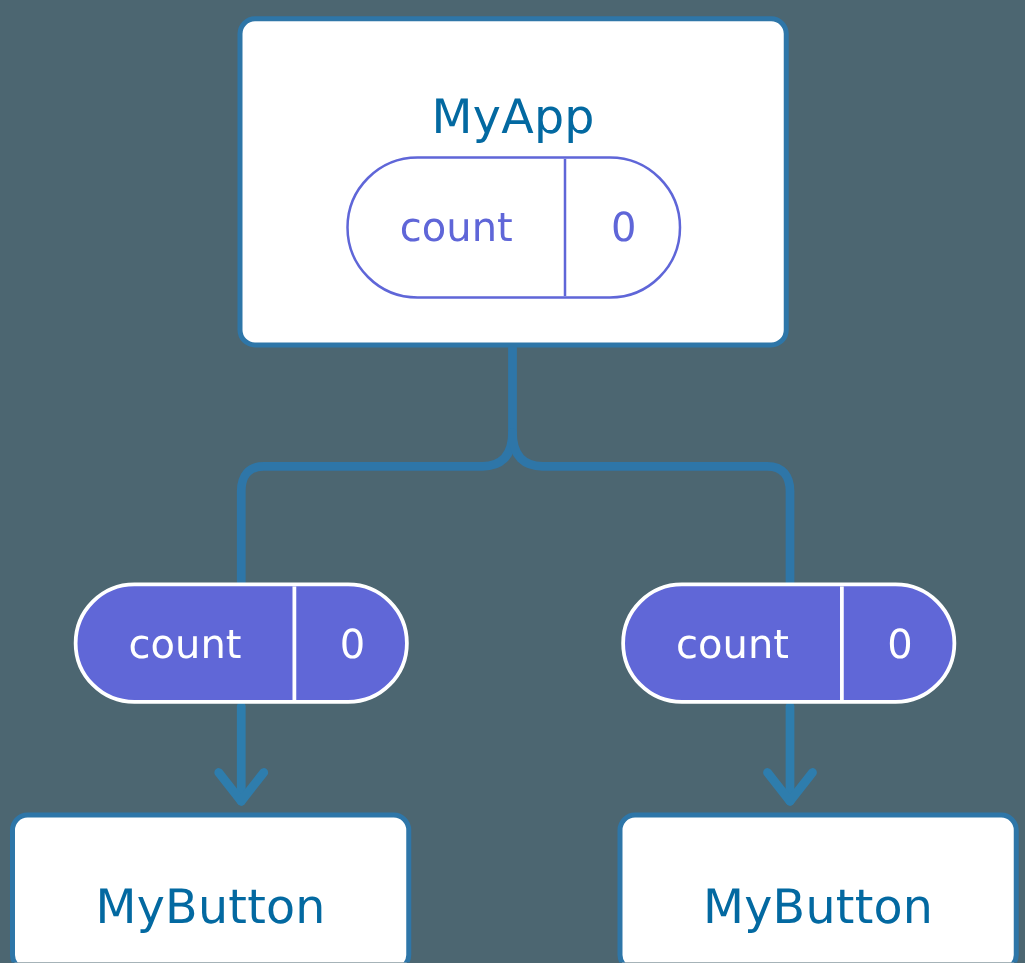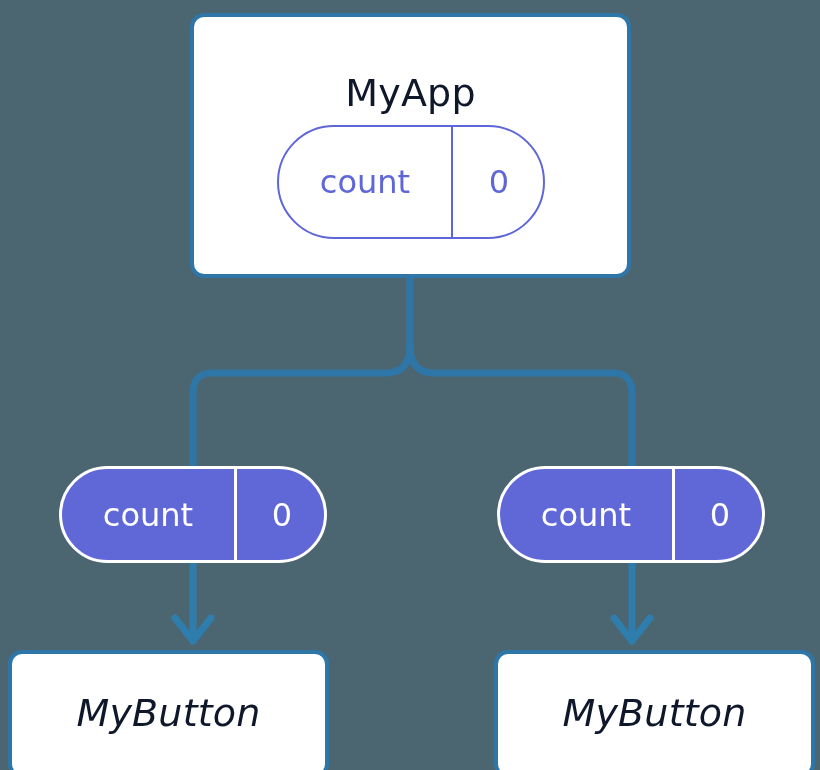--- a/index.html
+++ b/index.html
@@ -33,21 +33,21 @@
     box-sizing: border-box;
     background: #ffffff;
     border: 4px solid #2e76a8;
     border-radius: 14px;
   }
   .comp-title {
     position: absolute;
     left: 0;
     right: 0;
     text-align: center;
-    color: #0f172a;
+    color: #0369a1;
     font-size: 38px;
     line-height: 1;
     letter-spacing: 0.2px;
     white-space: nowrap;
   }
 
   #app-box {
     left: 190px;
     top: 13px;
     width: 441px;
@@ -63,22 +63,21 @@
     width: 321px;
     height: 128px;
   }
   #btn-box-right {
     left: 494px;
     top: 650px;
     width: 321px;
     height: 128px;
   }
   .btn-title {
-    top: 40px;
-    font-style: italic;
+    top: 52px;
   }
 
   
   .pill {
     position: absolute;
     box-sizing: border-box;
     display: flex;
     align-items: stretch;
     border-radius: 999px;
     overflow: hidden;

